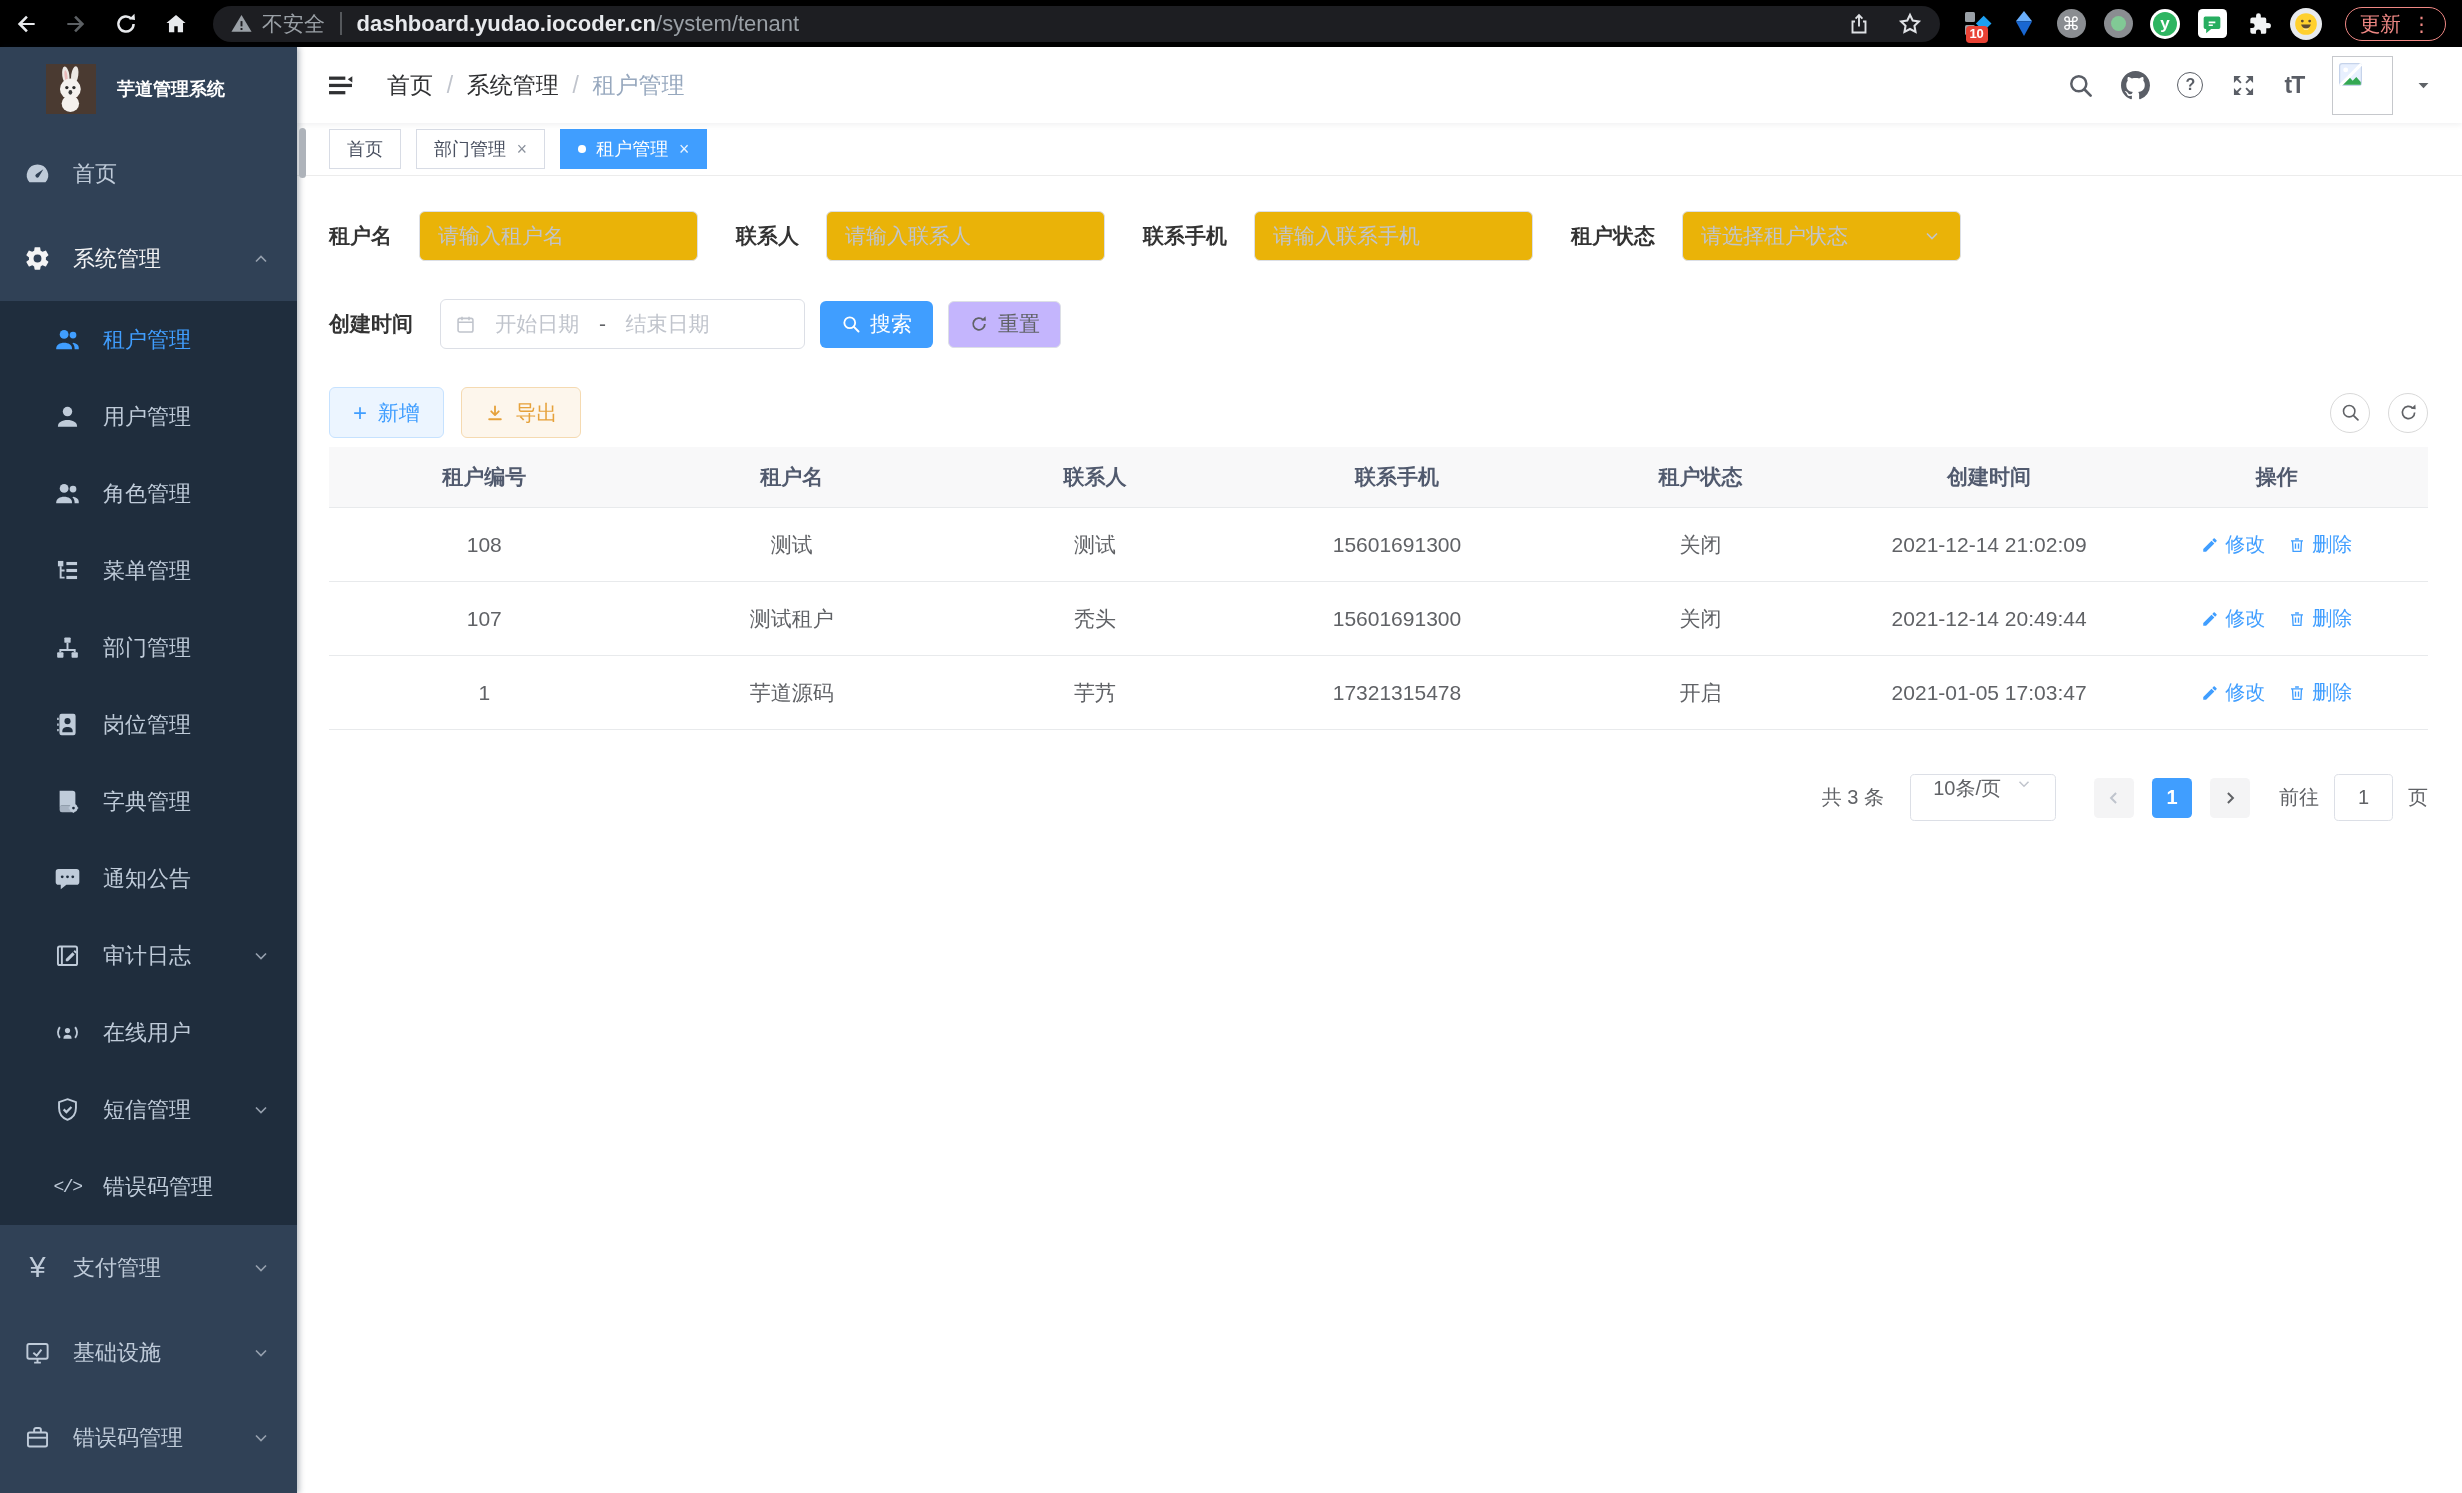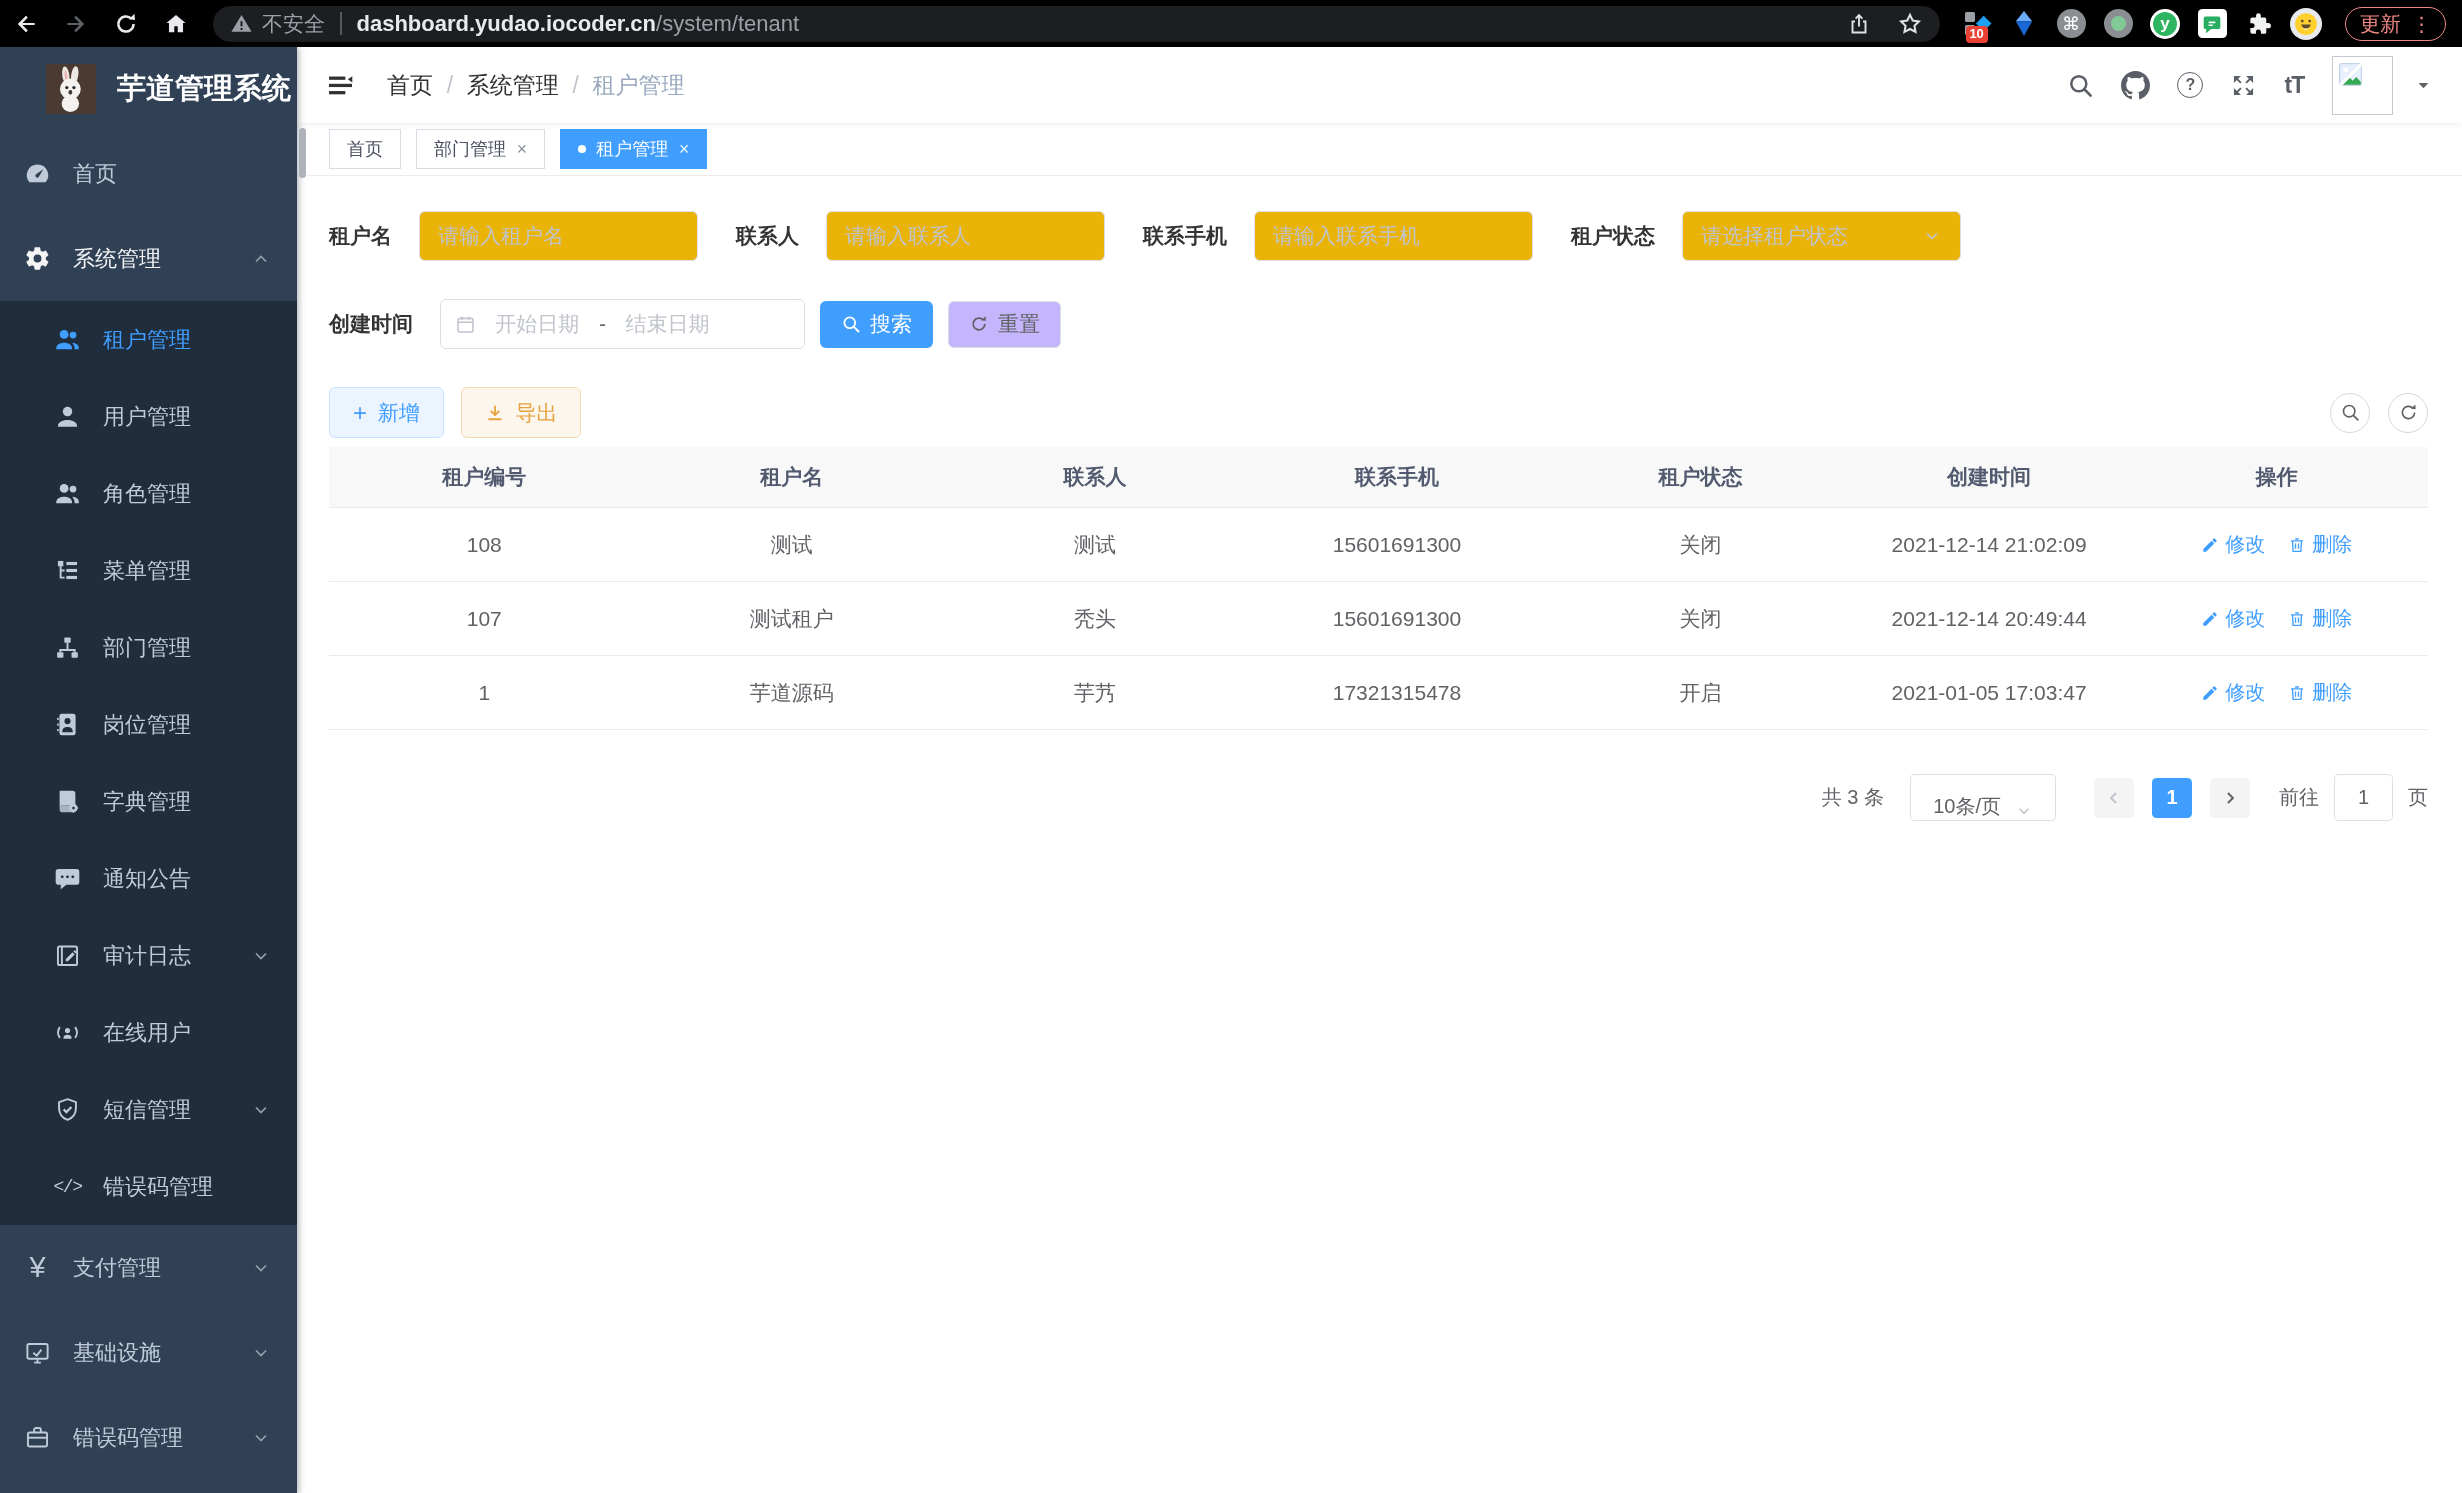--- a/index.html
+++ b/index.html
@@ -36,21 +36,21 @@
     display:flex;align-items:center;gap:10.7px;padding:0 13.7px;font-size:20.6px;cursor:pointer;white-space:nowrap}
   .update-pill .dots{font-size:20px}
 
   
   .app{display:flex;height:1447px;position:relative}
   .sb-thumb{position:absolute;left:299px;top:81px;width:6.9px;height:50px;background:#aeb3ba;border-radius:3.8px;z-index:6}
 
   
   .sidebar{width:297px;background:#304156;flex-shrink:0;color:#bfcbd9;box-shadow:2.3px 0 6px rgba(0,21,41,.3);z-index:4}
   .logo{height:84px;display:flex;align-items:center;padding-left:46px;gap:21px}
-  .logo-title{color:#fff;font-size:29px;font-weight:bold;white-space:nowrap}
+  .logo-title{color:#fff;font-size:18px;font-weight:bold;white-space:nowrap}
   .mi{display:flex;align-items:center;height:85px;padding:0 26px 0 23px;font-size:22px;cursor:pointer;white-space:nowrap}
   .mi .ic{width:29px;height:29px;display:flex;align-items:center;justify-content:center;margin-right:21px;flex-shrink:0}
   .mi .chev{margin-left:auto;color:#96a0ae}
   .mi.parent-open{color:#f4f4f5}
   .submenu{background:#1f2d3d}
   .submenu .mi{height:77px;padding-left:53px}
   .mi.active{color:#409eff}
   .glyph-ic{font-size:23px;line-height:1}
   .mono{font-family:"Liberation Mono","DejaVu Sans Mono",monospace;font-size:18px;letter-spacing:-1.5px}
 
@@ -117,21 +117,21 @@
   .tr{display:flex;align-items:center;height:74px;border-bottom:0.8px solid #e8eaec;font-size:21px;color:#606266}
   .tr.head{height:61px;background:#f8f8f9;font-weight:bold;color:#515a6e}
   .td{text-align:center;overflow:hidden;white-space:nowrap}
   .c1{width:311px}.c2{width:305px}.c3{width:302px}.c4{width:303px}.c5{width:305px}.c6{width:273px}.c7{width:303px}
   .ops{display:flex;align-items:center;justify-content:center;gap:23px}
   .op-link{display:inline-flex;align-items:center;gap:6px;color:#409eff;font-size:20px;cursor:pointer}
 
   
   .pager{display:flex;align-items:center;justify-content:flex-end;margin-top:44px;font-size:20px;color:#606266}
   .p-total{margin-right:26px;white-space:nowrap}
-  .p-size{width:146px;height:47px;border:0.8px solid #dcdfe6;border-radius:4.6px;display:flex;align-items:flex-end;
+  .p-size{width:146px;height:47px;border:0.8px solid #dcdfe6;border-radius:4.6px;display:flex;align-items:flex-start;
     justify-content:center;gap:13.7px;margin-right:38px;cursor:pointer;background:#fff}
   .p-size .sel-caret{margin-left:0}
   .p-btn{width:40px;height:40px;border-radius:4.6px;background:#f4f4f5;display:flex;align-items:center;
     justify-content:center;margin-right:18px;cursor:pointer}
   .p-prev{color:#bfc4cd}
   .p-next{color:#606266}
   .p-cur{width:40px;height:40px;border-radius:4.6px;background:#409eff;color:#fff;font-weight:bold;
     display:flex;align-items:center;justify-content:center;margin-right:18px;font-size:20px;cursor:pointer}
   .p-goto{margin:0 0 0 11px;white-space:nowrap}
   .p-input{width:59px;height:47px;border:0.8px solid #dcdfe6;border-radius:4.6px;margin:0 15px;text-align:center;

